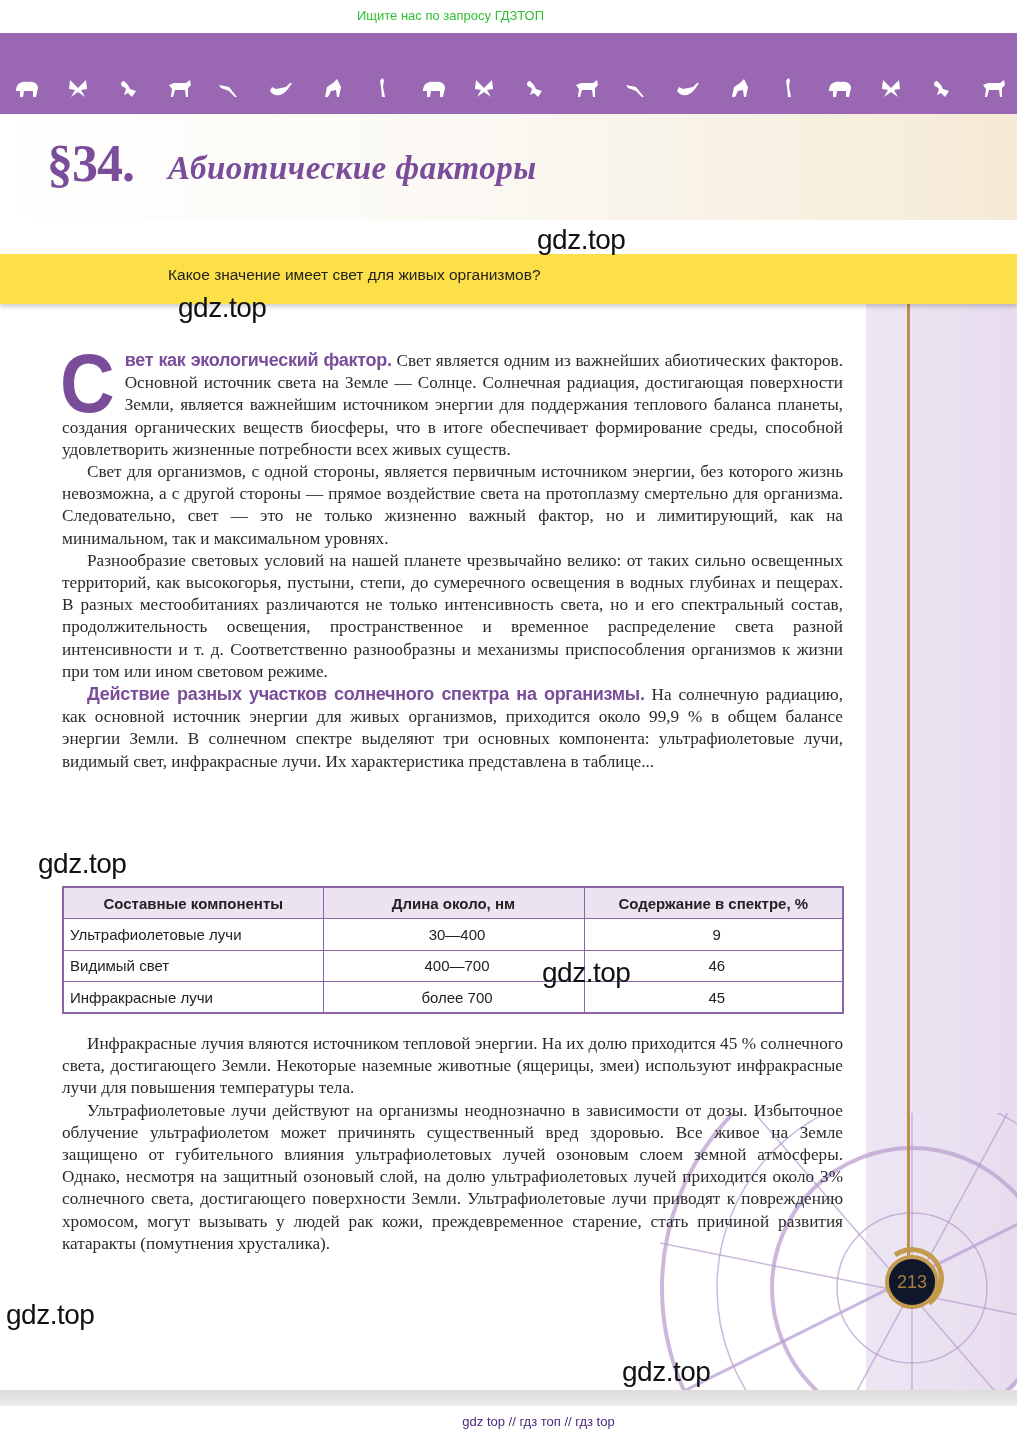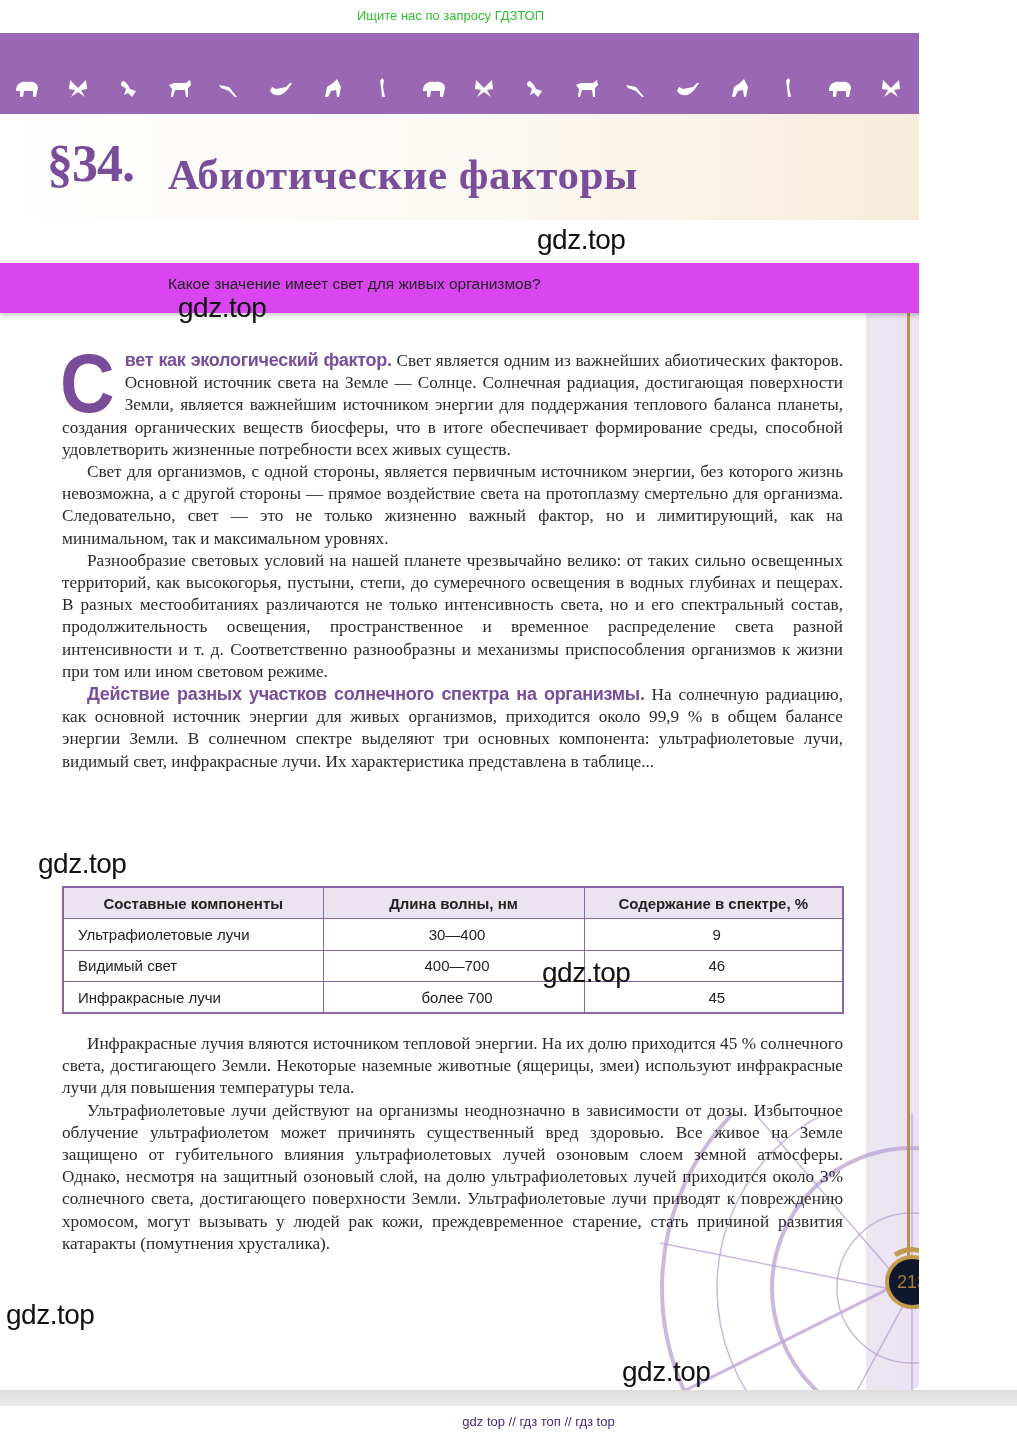--- a/index.html
+++ b/index.html
@@ -2,39 +2,39 @@
 <html><head>
 <meta charset="utf-8">
 <style>
   * { box-sizing: border-box; margin: 0; padding: 0; }
   html, body { width: 1017px; height: 1440px; background: #ffffff; overflow: hidden; }
   body { position: relative; font-family: "Liberation Serif", serif; color: #222; }
 
   .top-banner { position: absolute; left: 0; top: 0; width: 901px; height: 33px; background: #fff;
     text-align: center; font-family: "Liberation Sans", sans-serif; font-size: 13px; color: #2fbf2f; line-height: 32px; }
 
-  .page { position: absolute; left: 0; top: 33px; width: 919px; height: 1357px; overflow: hidden;
+  .page { position: absolute; left: 0; top: 33px; width: 1017px; height: 1357px; overflow: hidden;
     background: #ffffff; border-bottom-left-radius: 8px; border-bottom-right-radius: 8px; }
 
   .animal-bar { position: absolute; left: 0; top: 0; width: 1017px; height: 81px; background: #9a68b3; }
   .animals { position: absolute; left: 10px; top: 42px; width: 1000px; display: flex; justify-content: space-between; }
   .animal { width: 34px; height: 26px; display: flex; align-items: center; justify-content: center; }
   .animal svg { width: 26px; height: 22px; }
 
   .title-band { position: absolute; left: 0; top: 81px; width: 1017px; height: 106px;
     background: linear-gradient(90deg, #ffffff 0%, #fbf8f2 50%, #f5ead5 100%); }
   .para-num { position: absolute; left: 47px; top: 20px; font-family: "Liberation Serif", serif; font-weight: bold;
     font-size: 52px; color: #7a4d9a; letter-spacing: -1px; }
   .para-title { position: absolute; left: 168px; top: 36px; font-family: "Liberation Serif", serif; font-weight: bold;
-    font-size: 43px; color: #7a4d9a; letter-spacing: 0.5px; }
+    font-style: italic; font-size: 33px; color: #7a4d9a; letter-spacing: 0.5px; }
 
   .remember-bar { position: absolute; left: 0; top: 188px; width: 1017px; height: 33px; background: #a67cc2; }
   .remember-label { position: absolute; left: 168px; top: 4px; font-family: "Liberation Sans", sans-serif; font-weight: bold;
     font-size: 20px; color: #fff; transform: scaleX(0.88); transform-origin: left; }
-  .remember-body { position: absolute; left: 0; top: 230px; width: 1017px; height: 50px; background: #d946ef;
+  .remember-body { position: absolute; left: 0; top: 221px; width: 1017px; height: 50px; background: #fde047;
     box-shadow: 0 3px 4px rgba(0,0,0,0.18); z-index: 2; }
   .remember-question { position: absolute; left: 168px; top: 12px; font-family: "Liberation Sans", sans-serif; font-size: 15.5px; color: #222; }
 
   .right-margin { position: absolute; left: 866px; top: 271px; width: 151px; height: 1086px;
     background: linear-gradient(90deg, #ece6f3 0%, #e7dcee 100%); }
   .gold-line { position: absolute; left: 907px; top: 271px; width: 3px; height: 960px; background: #b99050; }
   .compass { position: absolute; left: 600px; top: 1080px; width: 560px; height: 420px; }
   .page-badge { position: absolute; left: 885px; top: 1222px; width: 54px; height: 54px; border-radius: 50%;
     border: 4px solid #c49a4f; background: #0f172a; text-align: center; line-height: 46px;
     font-family: "Liberation Sans", sans-serif; font-size: 18px; color: #a67d3d; }
@@ -49,21 +49,21 @@
     color: #7a4d9a; margin: 2px 4px 0 -2px; height: 64px; transform: scaleX(0.9); transform-origin: left; }
 
   .table-caption-row { position: relative; height: 24px; }
   .table-tag { position: absolute; right: 0; top: 0; font-family: "Liberation Sans", sans-serif; font-style: italic; font-size: 16px; color: #333; }
   .table-title { position: absolute; left: 114px; top: 24px; font-family: "Liberation Sans", sans-serif; font-weight: bold; font-size: 16px; color: #222; }
 
   table.data { position: absolute; left: 62px; top: 886px; width: 782px; border-collapse: collapse;
     font-family: "Liberation Sans", sans-serif; font-size: 15px; color: #222; border: 2px solid #8c65a8; }
   table.data th, table.data td { border: 1.5px solid #8c65a8; height: 31.5px; }
   table.data th { background: #ebe3f0; font-weight: bold; font-size: 15px; }
-  table.data td.c1 { text-align: left; padding-left: 14px; }
+  table.data td.c1 { text-align: left; padding-left: 6px; }
   table.data td.c2, table.data td.c3 { text-align: center; padding-left: 7px; }
 
   .wm { position: absolute; font-family: "Liberation Sans", sans-serif; font-size: 28px; color: #111; z-index: 5; letter-spacing: -0.5px; }
 
   .gray-strip { position: absolute; left: 0; top: 1390px; width: 1017px; height: 16px; background: linear-gradient(#dcdcdc, #ececec); }
   .footer { position: absolute; left: 0; top: 1406px; width: 1017px; height: 34px; background: #fff; text-align: center;
     font-family: "Liberation Sans", sans-serif; font-size: 13px; color: #4b2a7d; line-height: 32px; margin-left: 30px; }
 </style>
 </head>
 <body>
@@ -209,21 +209,21 @@
     <div class="p indent">Разнообразие световых условий на нашей планете чрезвычайно велико: от таких сильно освещенных территорий, как высокогорья, пустыни, степи, до сумеречного освещения в водных глубинах и пещерах. В разных местообитаниях различаются не только интенсивность света, но и его спектральный состав, продолжительность освещения, пространственное и временное распределение света разной интенсивности и т. д. Соответственно разнообразны и механизмы приспособления организмов к жизни при том или ином световом режиме.</div>
     <div class="p indent">
       <span class="lead">Действие разных участков солнечного спектра на организмы.</span><span> На солнечную радиацию, как основной источник энергии для живых организмов, приходится около 99,9 % в общем балансе энергии Земли. В солнечном спектре выделяют три основных компонента: ультрафиолетовые лучи, видимый свет, инфракрасные лучи. Их характеристика представлена в таблице...</span>
     </div>
   </div>
 
   <table class="data" style="top:853px">
     <thead>
       <tr>
         <th style="width:260px">Составные компоненты</th>
-        <th style="width:261px">Длина волны, нм</th>
+        <th style="width:261px">Длина около, нм</th>
         <th>Содержание в спектре, %</th>
       </tr>
     </thead>
     <tbody>
       <tr>
         <td class="c1">Ультрафиолетовые лучи</td>
         <td class="c2">30—400</td>
         <td class="c3">9</td>
       </tr>
       <tr>

